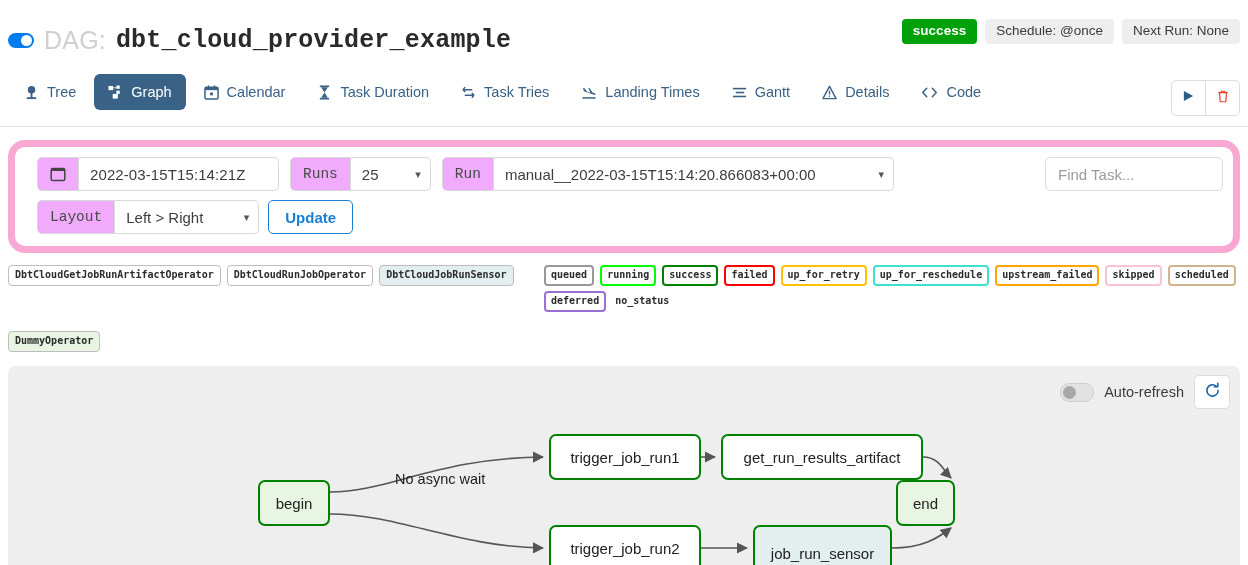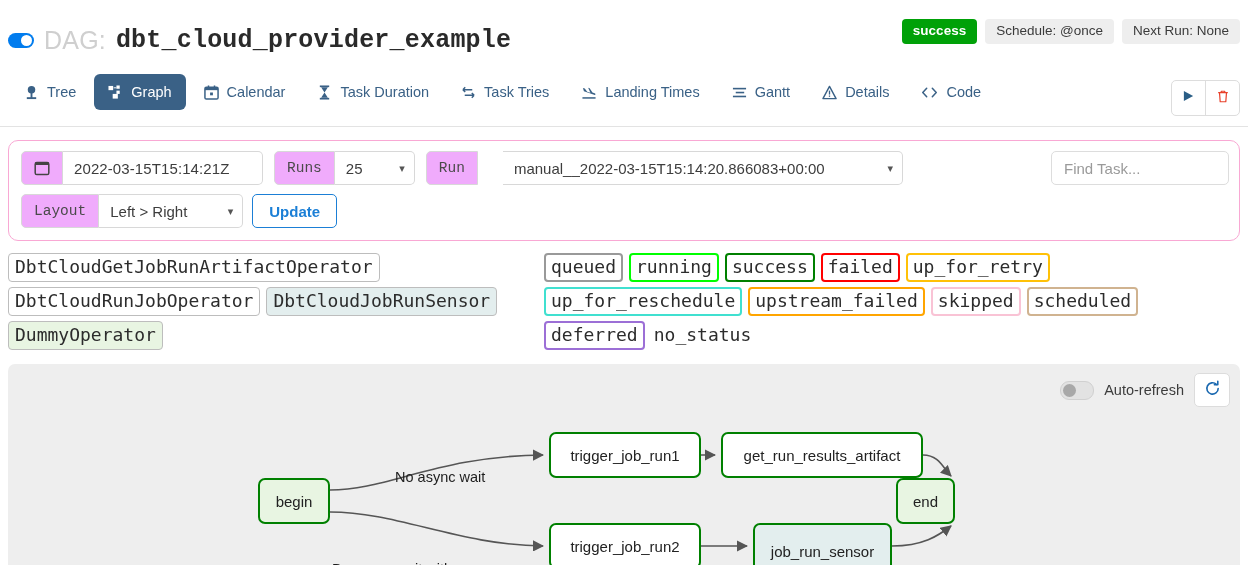--- a/index.html
+++ b/index.html
@@ -127,24 +127,24 @@
     height: 34px;
     display: flex;
     align-items: center;
     justify-content: center;
   }
   .tab-actions .act + .act { border-left: 1px solid #dddddd; }
 
   
   .filter-card {
     margin: 13px 8px 0 8px;
-    border: 1px solid #f9a8d4;
-    border-radius: 10px;
+    border: 7px solid #f9a8d4;
+    border-radius: 17px;
     background: #ffffff;
-    padding: 10px 10px 12px 12px;
+    padding: 10px 10px 12px 22px;
   }
   .filter-row {
     display: flex;
     align-items: center;
     gap: 0;
     margin-bottom: 9px;
   }
   .filter-row:last-child { margin-bottom: 0; }
   .grp { display: flex; align-items: stretch; }
   .addon {
@@ -181,21 +181,21 @@
     position: absolute;
     right: 9px;
     top: 50%;
     transform: translateY(-50%);
     font-size: 11px;
     color: #555;
   }
   .spacer-gap { width: 11px; }
   .date-input { width: 200px; letter-spacing: .1px; }
   .runs-sel { width: 80px; }
-  .run-sel { width: 400px; margin-left: 25px; }
+  .run-sel { width: 400px; }
   .find-task {
     margin-left: auto;
     border: 1px solid #dddddd;
     border-radius: 5px;
     height: 34px;
     width: 178px;
     display: flex;
     align-items: center;
     padding: 0 12px;
     font-size: 15px;
@@ -223,29 +223,30 @@
   .legends {
     margin: 12px 8px 0 8px;
     display: flex;
     gap: 0;
     align-items: flex-start;
   }
   .legend-block { display: flex; flex-wrap: wrap; gap: 5px 6px; }
   .op-legend { width: 536px; align-content: flex-start; }
   .status-legend { flex: 1; }
   .pill {
-    font-size: 18px;
+    font-size: 10px;
     line-height: 1;
     padding: 4px 6px 5px;
     border-radius: 4px;
     border: 1px solid #bdbdbd;
     background: #ffffff;
     color: #2c2c2c;
     white-space: nowrap;
     font-family: "DejaVu Sans Mono", monospace;
+    font-weight: bold;
   }
   .pill.plain { border-color: transparent; background: transparent; padding-left: 2px; }
 
   
   .graph-panel {
     margin: 14px 8px 0 8px;
     background: #eeeeee;
     border-radius: 7px;
     height: 248px;
     position: relative;
@@ -497,21 +498,21 @@
     <div class="btn-update">Update</div>
   </div>
 
 </div>
 
 <div class="legends">
   <div class="legend-block op-legend">
     <span class="pill" style="background: rgb(255, 255, 255);">DbtCloudGetJobRunArtifactOperator</span>
     <span class="pill" style="background: rgb(255, 255, 255);">DbtCloudRunJobOperator</span>
     <span class="pill" style="background: rgb(227, 238, 238);">DbtCloudJobRunSensor</span>
-    <span class="pill" style="background: rgb(232, 245, 226);">DummyOperator</span>
+    <span class="pill" style="background: rgb(232, 245, 226); margin-top: 40px;">DummyOperator</span>
   </div>
   <div class="legend-block status-legend">
     <span class="pill" style="border-color: rgb(153, 153, 153); border-width: 2px; padding: 3px 5px 4px;">queued</span>
     <span class="pill" style="border-color: rgb(0, 255, 0); border-width: 2px; padding: 3px 5px 4px;">running</span>
     <span class="pill" style="border-color: rgb(0, 128, 0); border-width: 2px; padding: 3px 5px 4px;">success</span>
     <span class="pill" style="border-color: rgb(255, 0, 0); border-width: 2px; padding: 3px 5px 4px;">failed</span>
     <span class="pill" style="border-color: rgb(255, 193, 7); border-width: 2px; padding: 3px 5px 4px;">up_for_retry</span>
     <span class="pill" style="border-color: rgb(64, 224, 208); border-width: 2px; padding: 3px 5px 4px;">up_for_reschedule</span>
     <span class="pill" style="border-color: rgb(255, 165, 0); border-width: 2px; padding: 3px 5px 4px;">upstream_failed</span>
     <span class="pill" style="border-color: rgb(249, 195, 213); border-width: 2px; padding: 3px 5px 4px;">skipped</span>

